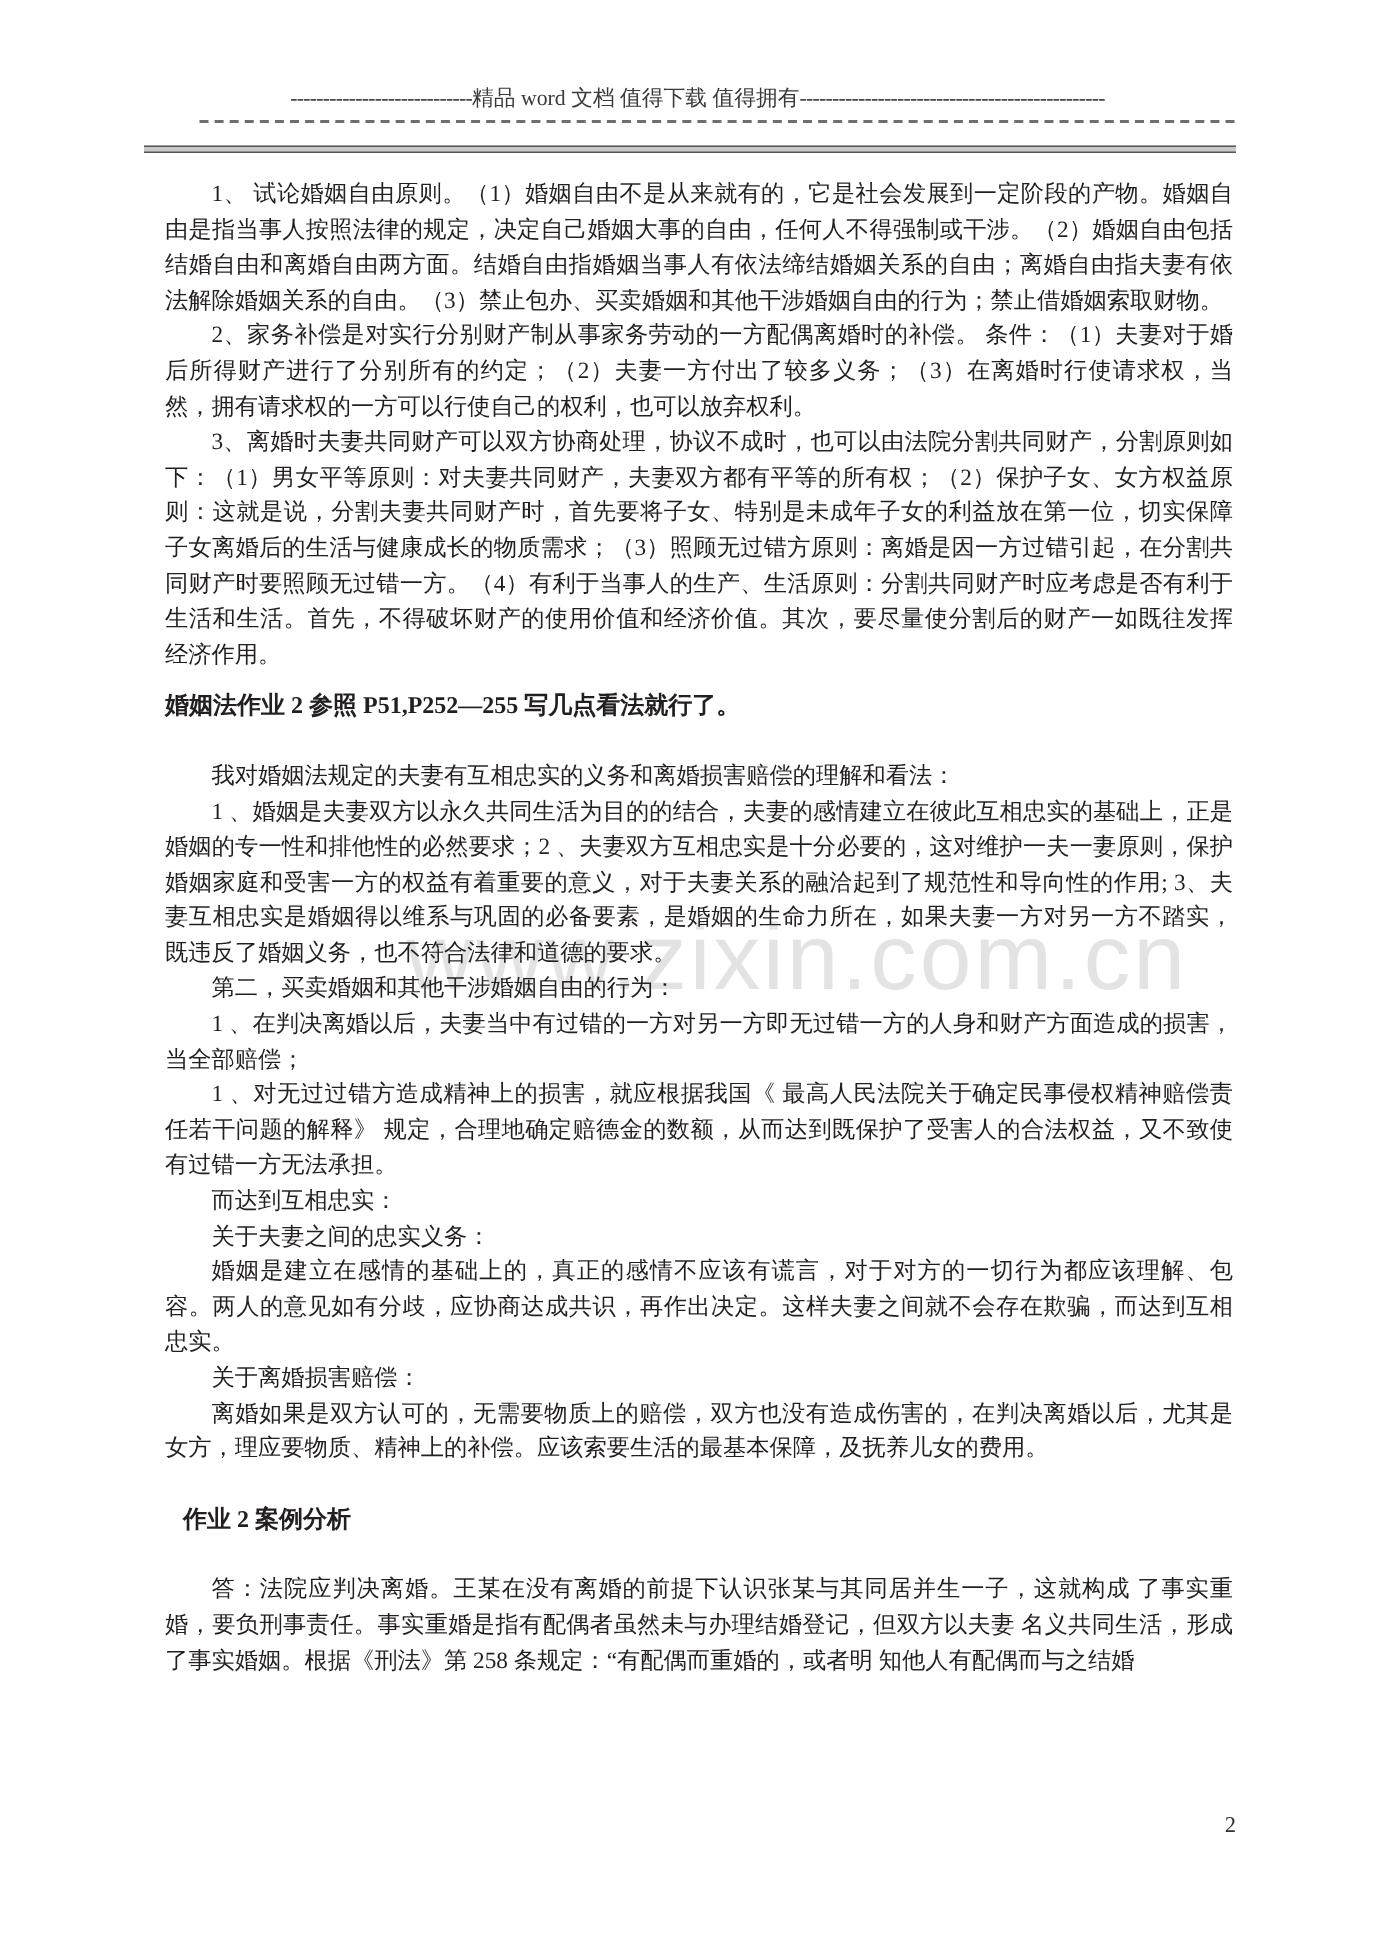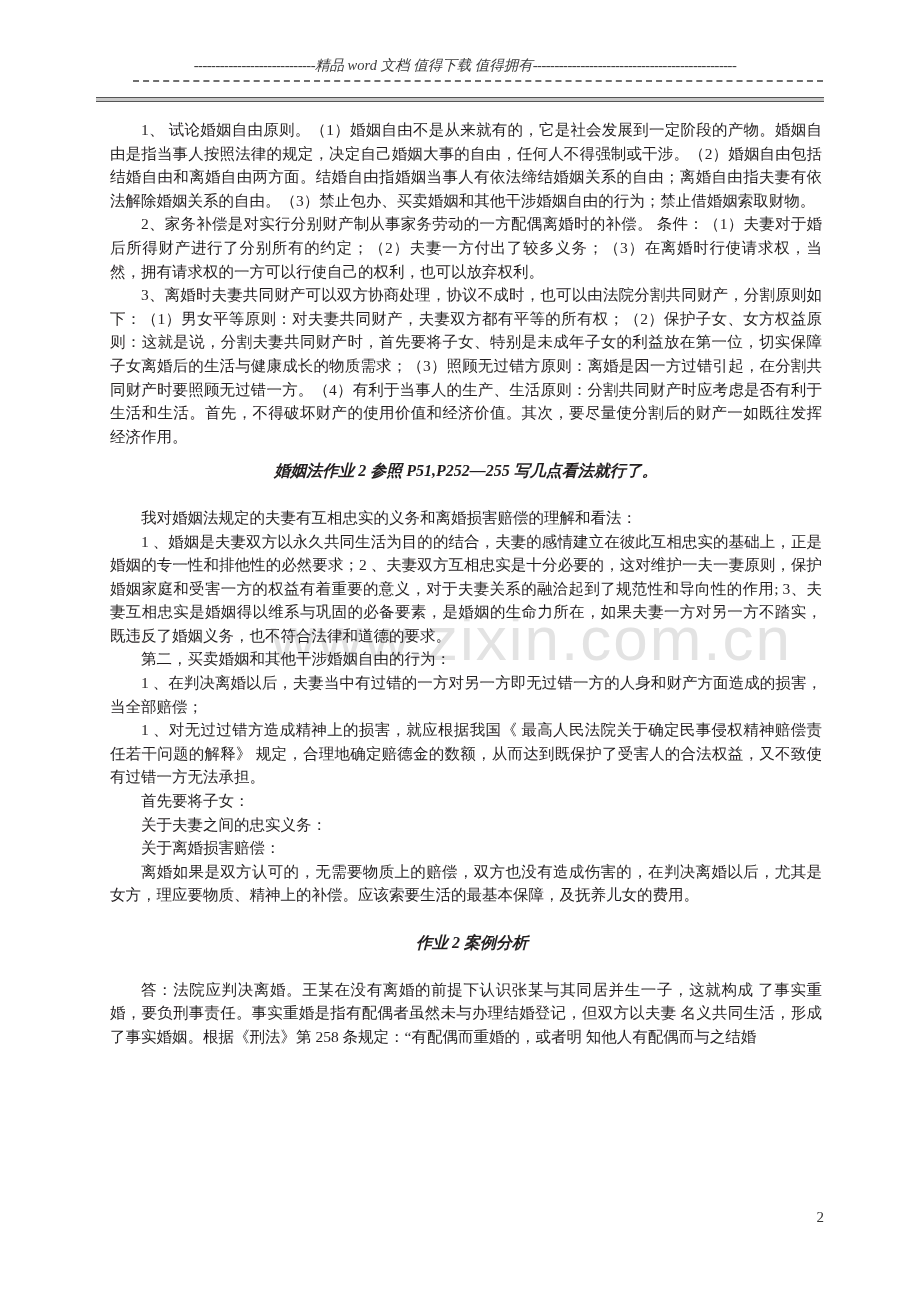--- a/index.html
+++ b/index.html
@@ -55,21 +55,20 @@
     position: absolute;
     left: 100px;
     top: 56px;
     width: 730px;
     text-align: center;
     font-family: "Liberation Serif", serif;
     font-size: 14.5px;
     color: #3a3a3a;
     white-space: nowrap;
     letter-spacing: 0px;
-    font-style: italic;
   }
   .header-line-1 .dash-l,
   .header-line-1 .dash-r {
     letter-spacing: -0.5px;
   }
   .header-line-2 {
     position: absolute;
     left: 133px;
     top: 80px;
     width: 690px;
@@ -105,23 +104,21 @@
     text-indent: 2em;
     font-family: "Liberation Serif", "DejaVu Serif", serif;
     word-break: break-all;
   }
 
   h2.section-head {
     margin: 0;
     font-size: 16px;
     line-height: 23.6px;
     font-weight: bold;
-    text-align: center;
     font-family: "Liberation Serif", "DejaVu Serif", serif;
-    font-style: italic;
   }
   h2.section-head.head-2 { padding-left: 12px; }
 
   .gap-sm { height: 11px; }
   .gap-md { height: 23px; }
   .gap-lg { height: 24px; }
 
   
   .page-number {
     position: absolute;
@@ -154,22 +151,23 @@
 
     <div class="gap-sm"></div>
     <h2 class="section-head">婚姻法作业 2  参照 P51,P252—255  写几点看法就行了。</h2>
     <div class="gap-md"></div>
 
     <p class="para">我对婚姻法规定的夫妻有互相忠实的义务和离婚损害赔偿的理解和看法：</p>
     <p class="para">1 、婚姻是夫妻双方以永久共同生活为目的的结合，夫妻的感情建立在彼此互相忠实的基础上，正是婚姻的专一性和排他性的必然要求；2 、夫妻双方互相忠实是十分必要的，这对维护一夫一妻原则，保护婚姻家庭和受害一方的权益有着重要的意义，对于夫妻关系的融洽起到了规范性和导向性的作用; 3、夫妻互相忠实是婚姻得以维系与巩固的必备要素，是婚姻的生命力所在，如果夫妻一方对另一方不踏实，既违反了婚姻义务，也不符合法律和道德的要求。</p>
     <p class="para">第二，买卖婚姻和其他干涉婚姻自由的行为：</p>
     <p class="para">1 、在判决离婚以后，夫妻当中有过错的一方对另一方即无过错一方的人身和财产方面造成的损害，当全部赔偿；</p>
     <p class="para">1 、对无过过错方造成精神上的损害，就应根据我国《 最高人民法院关于确定民事侵权精神赔偿责任若干问题的解释》 规定，合理地确定赔德金的数额，从而达到既保护了受害人的合法权益，又不致使有过错一方无法承担。</p>
-    <p class="para">首先要将子女：</p>
+    <p class="para">而达到互相忠实：</p>
     <p class="para">关于夫妻之间的忠实义务：</p>
+    <p class="para">婚姻是建立在感情的基础上的，真正的感情不应该有谎言，对于对方的一切行为都应该理解、包容。两人的意见如有分歧，应协商达成共识，再作出决定。这样夫妻之间就不会存在欺骗，而达到互相忠实。</p>
     <p class="para">关于离婚损害赔偿：</p>
     <p class="para">离婚如果是双方认可的，无需要物质上的赔偿，双方也没有造成伤害的，在判决离婚以后，尤其是女方，理应要物质、精神上的补偿。应该索要生活的最基本保障，及抚养儿女的费用。</p>
 
     <div class="gap-lg"></div>
     <h2 class="section-head head-2">作业 2  案例分析</h2>
     <div class="gap-md"></div>
 
     <p class="para">答：法院应判决离婚。王某在没有离婚的前提下认识张某与其同居并生一子，这就构成 了事实重婚，要负刑事责任。事实重婚是指有配偶者虽然未与办理结婚登记，但双方以夫妻 名义共同生活，形成了事实婚姻。根据《刑法》第 258 条规定：“有配偶而重婚的，或者明 知他人有配偶而与之结婚</p>
 
   </div>

